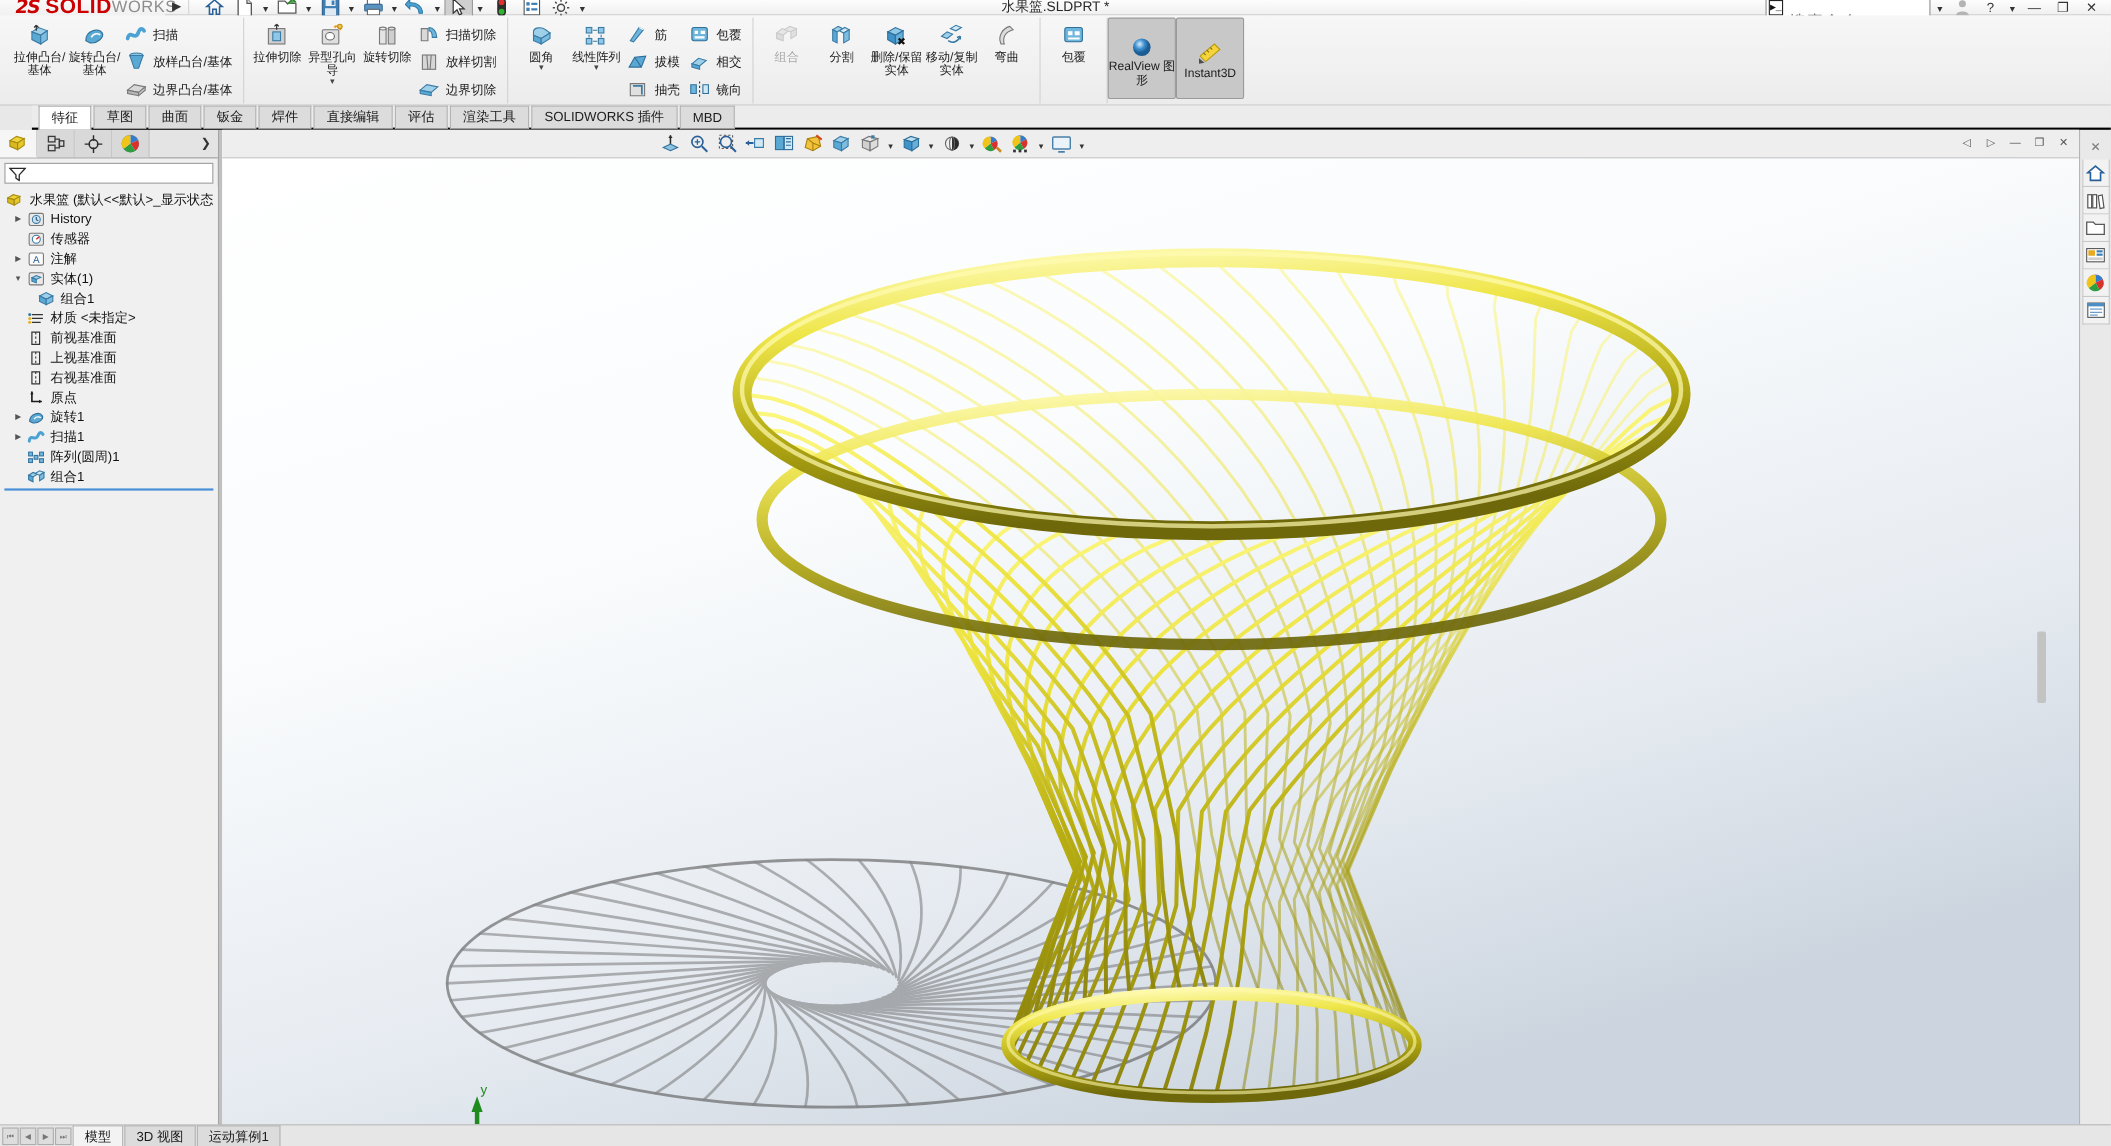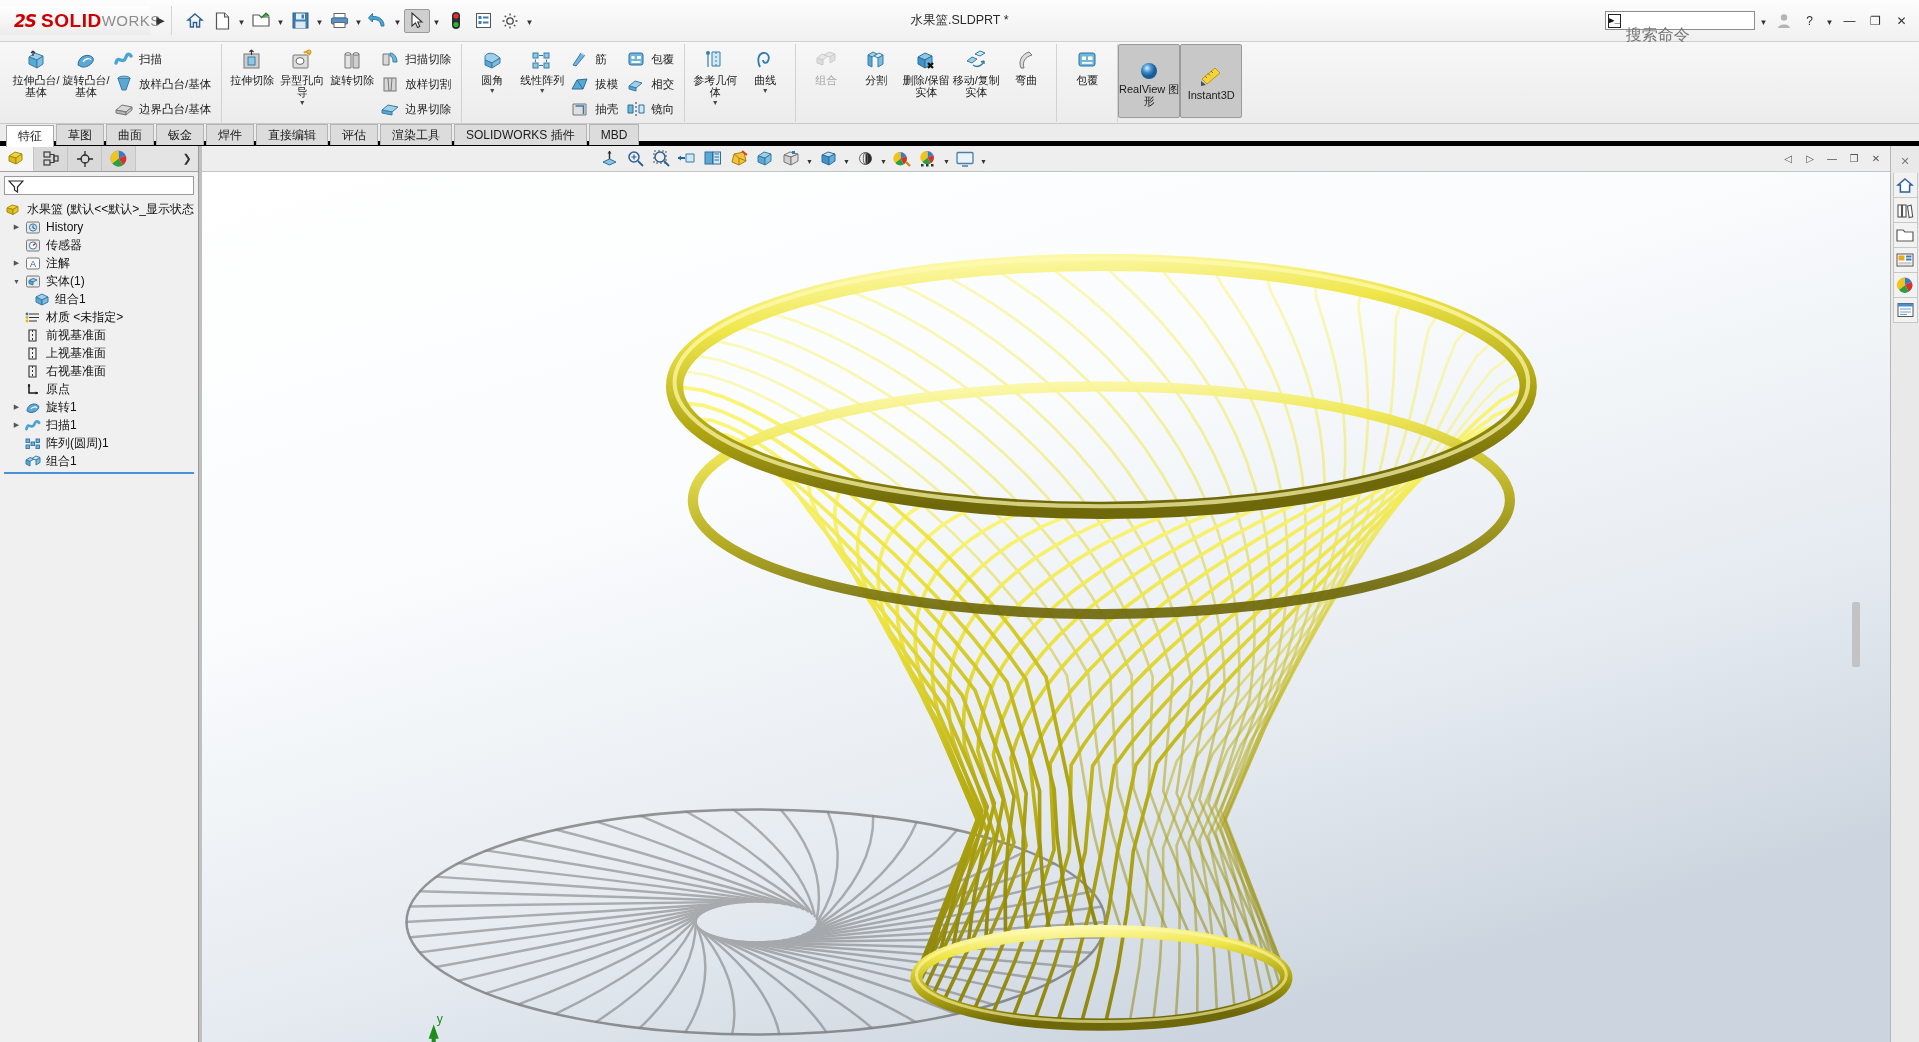--- a/index.html
+++ b/index.html
@@ -1,20 +1,20 @@
 <!DOCTYPE html>
 <html><head>
 <meta charset="utf-8">
 <style>
   * { box-sizing: border-box; margin:0; padding:0; }
   html,body { width:1919px; height:1042px; overflow:hidden; background:#e8e8e8;
     font-family:"Liberation Sans","DejaVu Sans",sans-serif; font-size:12px; color:#1b1b1b; }
 
   
-  .titlebar { position:relative; height:42px; background:linear-gradient(#fdfdfd,#f0f0f0);
+  .titlebar { position:relative; height:14px; background:linear-gradient(#fdfdfd,#f0f0f0);
     border-bottom:1px solid #cfcfcf; display:flex; align-items:center; }
   .sw-logo { width:150px; height:29px; display:flex; align-items:center; padding-left:14px;
     background:linear-gradient(#ffffff,#ececec); }
   .sw-logo .ds { color:#cc0000; font-weight:bold; font-size:17px; font-style:italic;
     letter-spacing:-1px; font-family:"DejaVu Sans",sans-serif; }
   .sw-logo .sw1 { color:#cc0000; font-weight:bold; font-size:19px; letter-spacing:.5px; margin-left:5px;}
   .sw-logo .sw2 { color:#8d8d8d; font-weight:500; font-size:15px; letter-spacing:.5px;}
   .pinarrow { width:22px; text-align:center; color:#333; font-size:11px; cursor:pointer;
      border-right:1px solid #d5d5d5; height:29px; line-height:29px;}
   .qat { display:flex; align-items:center; gap:1px; padding-left:10px; height:30px; }
@@ -48,22 +48,22 @@
   .smallcol { display:flex; flex-direction:column; gap:1px; padding-top:2px;}
   .smallbtn { display:flex; align-items:center; gap:5px; cursor:pointer; padding:1px 4px 1px 2px;
      border:1px solid transparent; border-radius:2px; height:24px;}
   .smallbtn .lbl { font-size:11.5px; color:#1b1b1b; white-space:nowrap;}
   .ico { width:24px; height:23px; display:flex; align-items:center; justify-content:center; flex:0 0 auto;}
   .ico.sm { width:20px; height:20px;}
   .bigbtn.disabled .lbl { color:#a7a7a7; }
   .bigbtn.toggled { background:#c8c8c8; border:1px solid #9a9a9a;justify-content:center;}
 
   
-  .tabbar { height:22px; background:#ececec; display:flex; align-items:flex-start; padding-left:6px;
-     border-bottom:5px solid #000000; position:relative; }
+  .tabbar { height:22px; background:#ececec; display:flex; align-items:center; padding-left:6px;
+     border-bottom:2px solid #000000; position:relative;margin-left:29px; }
   .tab { height:21px; padding:0 11px; display:flex; align-items:center; font-size:12px;
      background:#dcdcdc; border:1px solid #b4b4b4; border-bottom:none; margin-right:2px;
      cursor:pointer; color:#1b1b1b;}
   .tab.active { background:#fff; border-color:#a9a9a9; position:relative; top:1px; height:22px;}
 
   
   .body { display:flex; height:904px; background:#d6d6d6;}
 
   
   .fmgr { width:199px; background:#f0f0f0; display:flex; flex-direction:column; border-right:1px solid #9a9a9a;}
@@ -441,43 +441,20 @@
               <path d="M10 2 v14" stroke="#333" stroke-dasharray="2 2"></path>
               <path d="M2 5 h5 v8 h-5 Z" fill="#6fb6dd" stroke="#2f6f9b"></path>
               <path d="M13 5 h5 v8 h-5 Z" fill="#cfe9f6" stroke="#2f6f9b"></path>
             </svg>
         </span>
         <span class="lbl">镜向</span>
       </div>
     </div>
   </div>
 
-  <div class="rgroup">
-    <div class="bigbtn">
-      <span class="ico">
-        <svg width="24" height="23" viewBox="0 0 24 23">
-            <path d="M9 3 h8 v14 h-8 Z" fill="#cfe9f6" stroke="#3a7ba5"></path>
-            <path d="M13 3 v14" stroke="#3a7ba5" stroke-dasharray="2 2"></path>
-            <circle cx="5" cy="4" r="2" fill="#3a7ba5"></circle>
-            <path d="M5 6 v12" stroke="#3a7ba5" stroke-width="1.2"></path>
-          </svg>
-      </span>
-      <span class="lbl">参考几何体</span>
-      <span class="drop">▼</span>
-    </div>
-    <div class="bigbtn">
-      <span class="ico">
-        <svg width="24" height="23" viewBox="0 0 24 23">
-            <path d="M7 18 C4 12 5 5 10 4 C15 3 17 8 15 12 C13.5 15 10 14 10 11" fill="none" stroke="#2f7cb0" stroke-width="1.8"></path>
-          </svg>
-      </span>
-      <span class="lbl">曲线</span>
-      <span class="drop">▼</span>
-    </div>
-  </div>
 
   <div class="rgroup">
     <div class="bigbtn disabled">
       <span class="ico">
         <svg width="24" height="23" viewBox="0 0 24 23" opacity="0.45">
             <path d="M3 9 L8 5 L14 7 L9 11 Z" fill="#d4d4d4" stroke="#999"></path>
             <path d="M3 9 v5 l6 2 v-5 Z" fill="#c0c0c0" stroke="#999"></path>
             <path d="M10 6 L15 3 L21 5 L16 8 Z" fill="#d4d4d4" stroke="#999"></path>
             <path d="M16 8 v6 l5 -3 V5 Z" fill="#cacaca" stroke="#999"></path>
           </svg>

